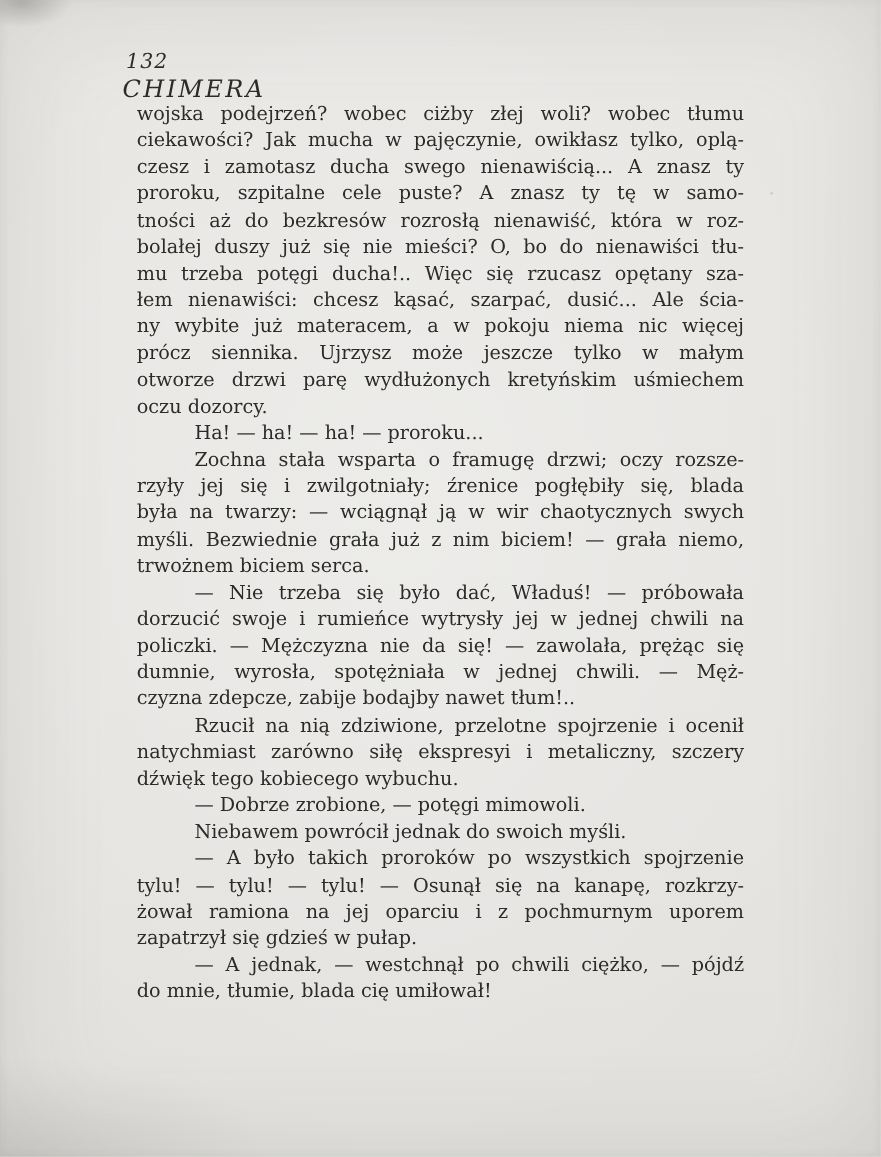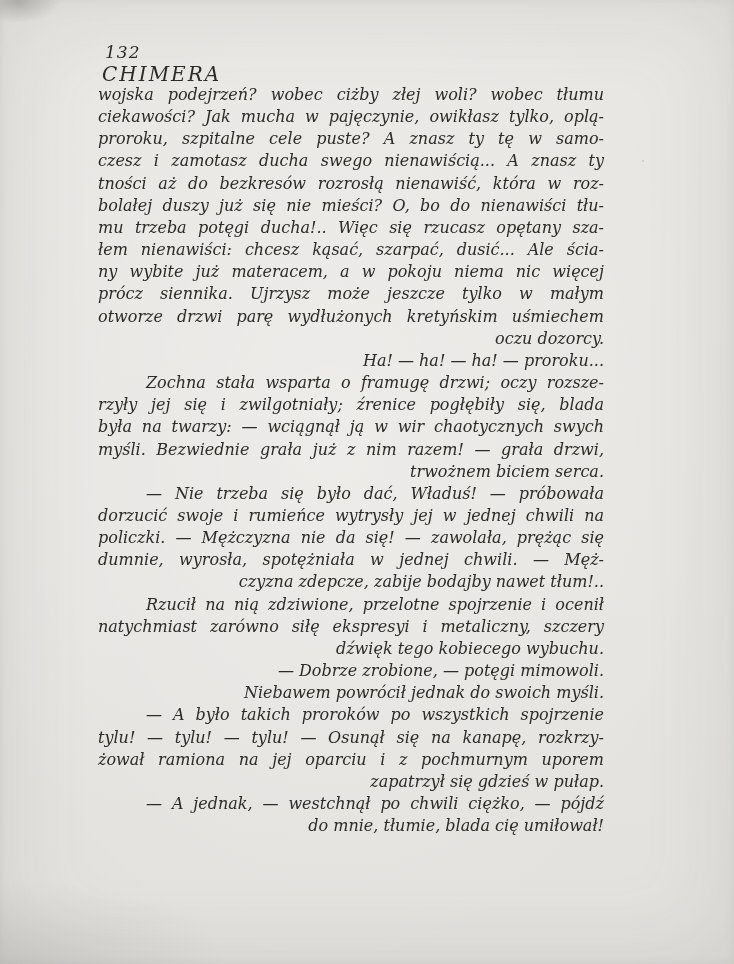--- a/index.html
+++ b/index.html
@@ -44,31 +44,30 @@
   }
   .running-title {
     font-style: italic;
     font-size: 20px;
     letter-spacing: 2px;
     padding-right: 4px;
     text-align: center;
   }
   .text-block {
     position: absolute;
-    left: 98px;
+    left: 114px;
     top: 84px;
     width: 506px;
     font-size: 16px;
     line-height: 22.15px;
     color: var(--ink, #2d2b28);
-    font-style: italic;
   }
   .text-line {
     white-space: normal;
-    text-align: right;
+    text-align: left;
   }
   .text-line.justified {
     text-align: justify;
     text-align-last: justify;
   }
   .text-line.indent {
     text-indent: 48px;
   }
   .speck {
     position: absolute;
@@ -86,35 +85,35 @@
   <div class="speck speck-2"></div>
 
   <div class="running-head">
     <span class="page-number">132</span>
     <span class="running-title">CHIMERA</span>
   </div>
 
   <div class="text-block">
       <div class="text-line justified">wojska podejrzeń? wobec ciżby złej woli? wobec tłumu</div>
       <div class="text-line justified">ciekawości? Jak mucha w pajęczynie, owikłasz tylko, oplą-</div>
+      <div class="text-line justified">czesz i zamotasz ducha swego nienawiścią... A znasz ty</div>
       <div class="text-line justified">proroku, szpitalne cele puste? A znasz ty tę w samo-</div>
-      <div class="text-line justified">czesz i zamotasz ducha swego nienawiścią... A znasz ty</div>
       <div class="text-line justified">tności aż do bezkresów rozrosłą nienawiść, która w roz-</div>
       <div class="text-line justified">bolałej duszy już się nie mieści? O, bo do nienawiści tłu-</div>
       <div class="text-line justified">mu trzeba potęgi ducha!.. Więc się rzucasz opętany sza-</div>
       <div class="text-line justified">łem nienawiści: chcesz kąsać, szarpać, dusić... Ale ścia-</div>
       <div class="text-line justified">ny wybite już materacem, a w pokoju niema nic więcej</div>
       <div class="text-line justified">prócz siennika. Ujrzysz może jeszcze tylko w małym</div>
       <div class="text-line justified">otworze drzwi parę wydłużonych kretyńskim uśmiechem</div>
       <div class="text-line">oczu dozorcy.</div>
       <div class="text-line indent">Ha! — ha! — ha! — proroku...</div>
       <div class="text-line indent justified">Zochna stała wsparta o framugę drzwi; oczy rozsze-</div>
       <div class="text-line justified">rzyły jej się i zwilgotniały; źrenice pogłębiły się, blada</div>
       <div class="text-line justified">była na twarzy: — wciągnął ją w wir chaotycznych swych</div>
-      <div class="text-line justified">myśli. Bezwiednie grała już z nim razem! — grała drzwi,</div>
+      <div class="text-line justified">myśli. Bezwiednie grała już z nim biciem! — grała niemo,</div>
       <div class="text-line">trwożnem biciem serca.</div>
       <div class="text-line indent justified">— Nie trzeba się było dać, Właduś! — próbowała</div>
       <div class="text-line justified">dorzucić swoje i rumieńce wytrysły jej w jednej chwili na</div>
       <div class="text-line justified">policzki. — Mężczyzna nie da się! — zawolała, prężąc się</div>
       <div class="text-line justified">dumnie, wyrosła, spotężniała w jednej chwili. — Męż-</div>
       <div class="text-line">czyzna zdepcze, zabije bodajby nawet tłum!..</div>
       <div class="text-line indent justified">Rzucił na nią zdziwione, przelotne spojrzenie i ocenił</div>
       <div class="text-line justified">natychmiast zarówno siłę ekspresyi i metaliczny, szczery</div>
       <div class="text-line">dźwięk tego kobiecego wybuchu.</div>
       <div class="text-line indent">— Dobrze zrobione, — potęgi mimowoli.</div>

